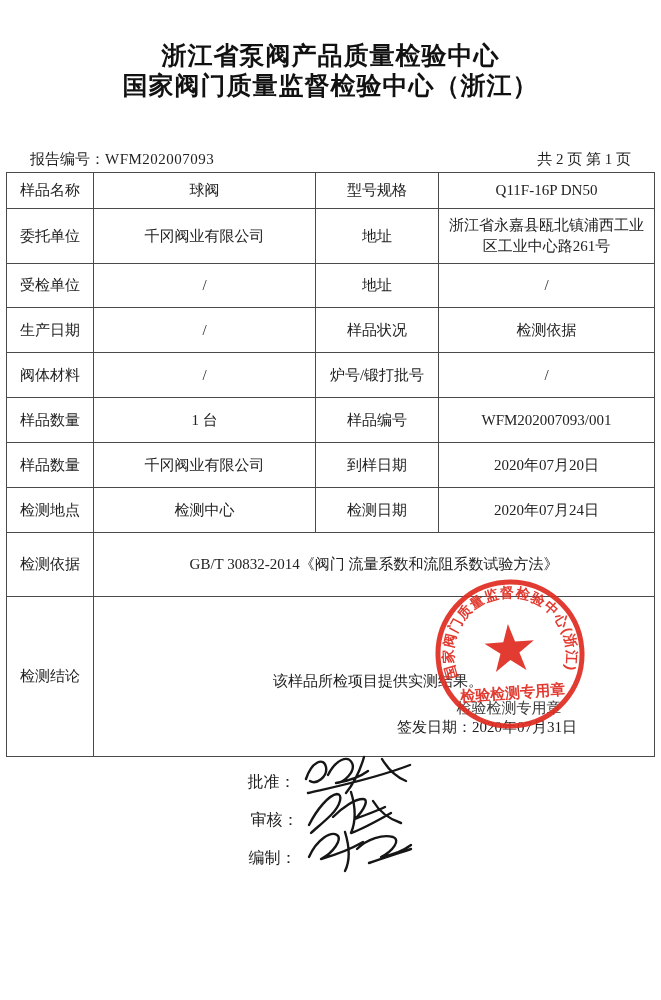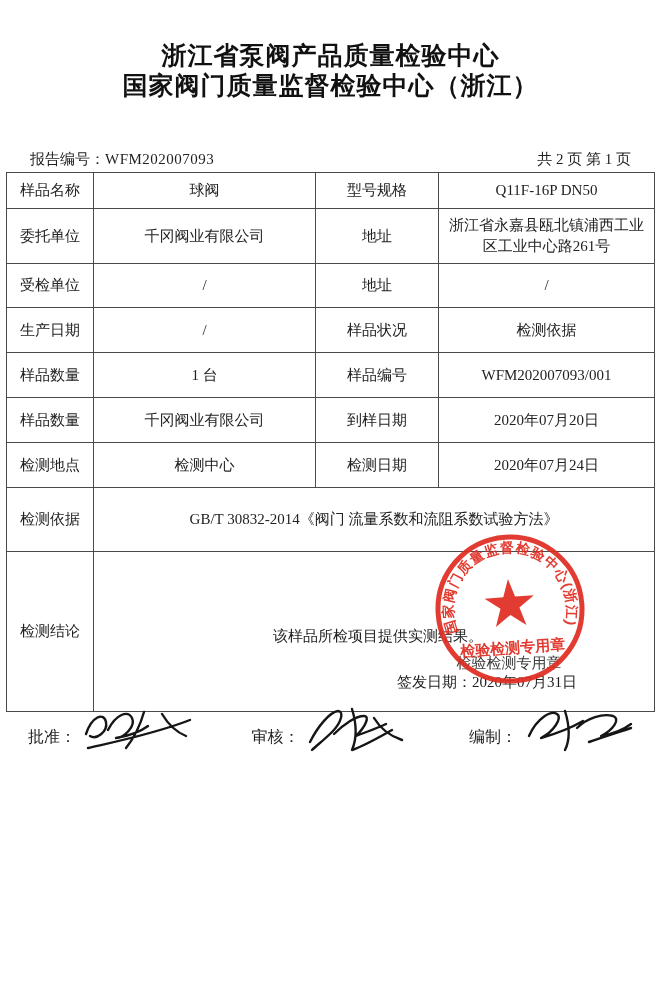--- a/index.html
+++ b/index.html
@@ -100,20 +100,21 @@
     opacity:.93;
     transform:rotate(-4deg);
   }
   sub.kv{font-size:11px;}
   
   .sign-row{
     display:flex;
     justify-content:space-between;
     align-items:center;
     padding:6px 26px 0 28px;
+    flex-direction:column;
   }
   .sign-group{display:flex;align-items:center;}
   .sign-label{font-size:16px;white-space:nowrap;}
   .sign-group svg{margin:-14px 0 0 2px;}
 </style>
 </head>
 <body>
 
 <div class="page">
 
@@ -152,20 +153,26 @@
       <td>受检单位</td>
       <td>/</td>
       <td>地址</td>
       <td>/</td>
     </tr>
     <tr class="h45">
       <td>生产日期</td>
       <td>/</td>
       <td>样品状况</td>
       <td>检测依据</td>
+    </tr>
+    <tr class="h45">
+      <td>阀体材料</td>
+      <td>/</td>
+      <td>炉号/锻打批号</td>
+      <td>/</td>
     </tr>
     <tr class="h45">
       <td>样品数量</td>
       <td>1 台</td>
       <td>样品编号</td>
       <td>WFM202007093/001</td>
     </tr>
     <tr class="h45">
       <td>样品数量</td>
       <td>千冈阀业有限公司</td>

